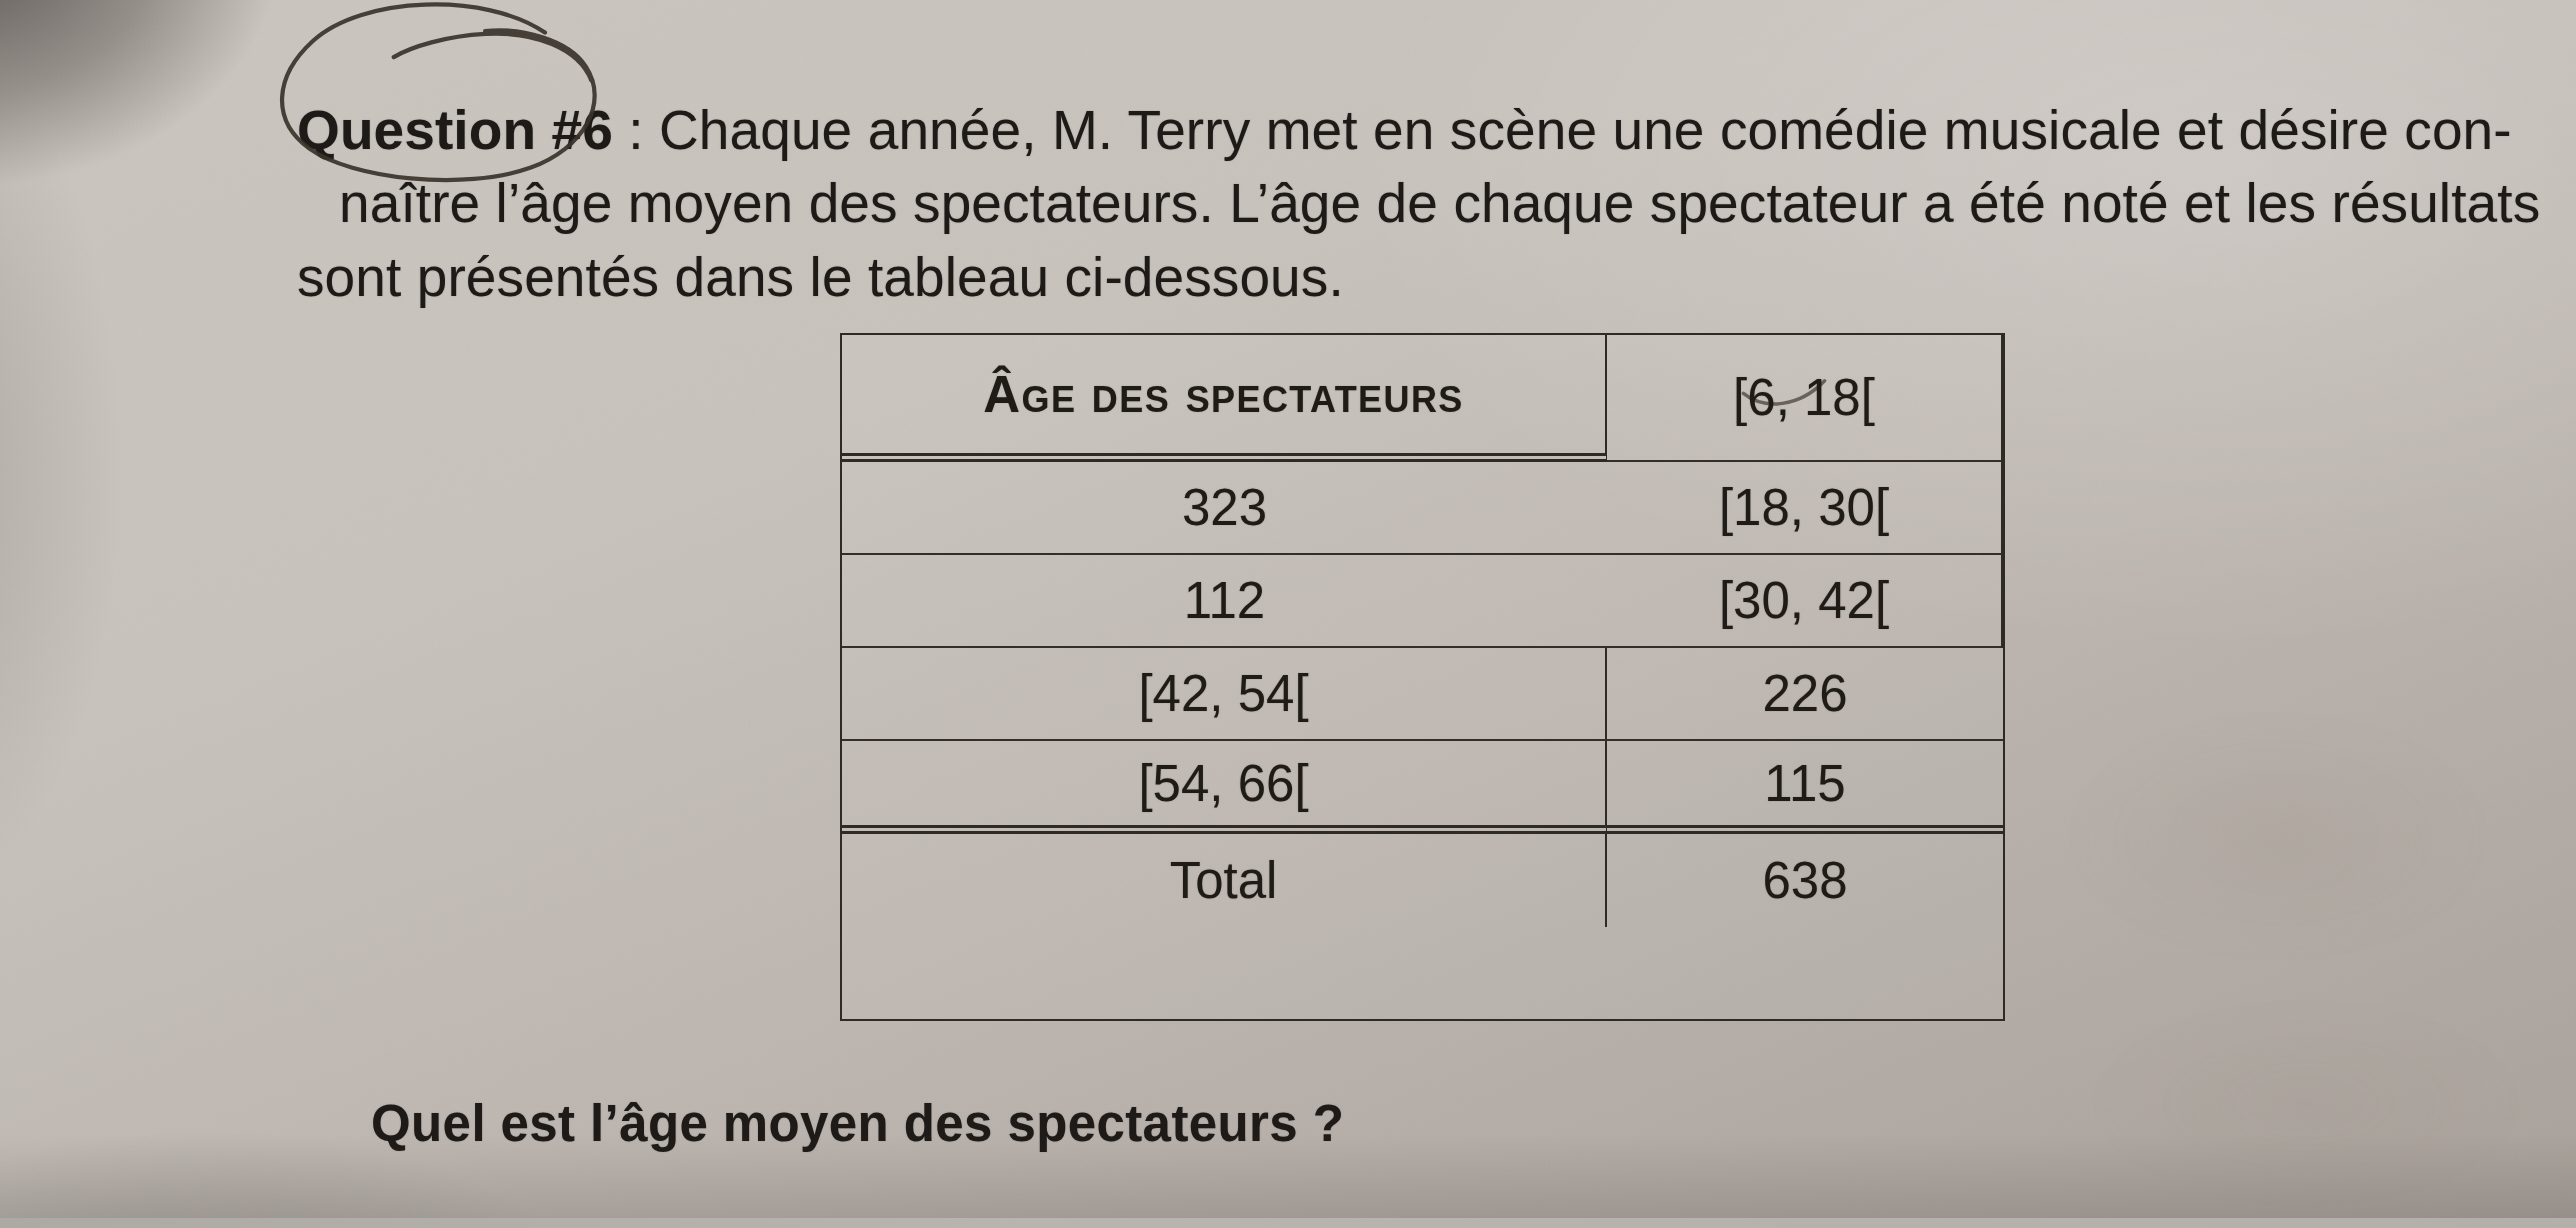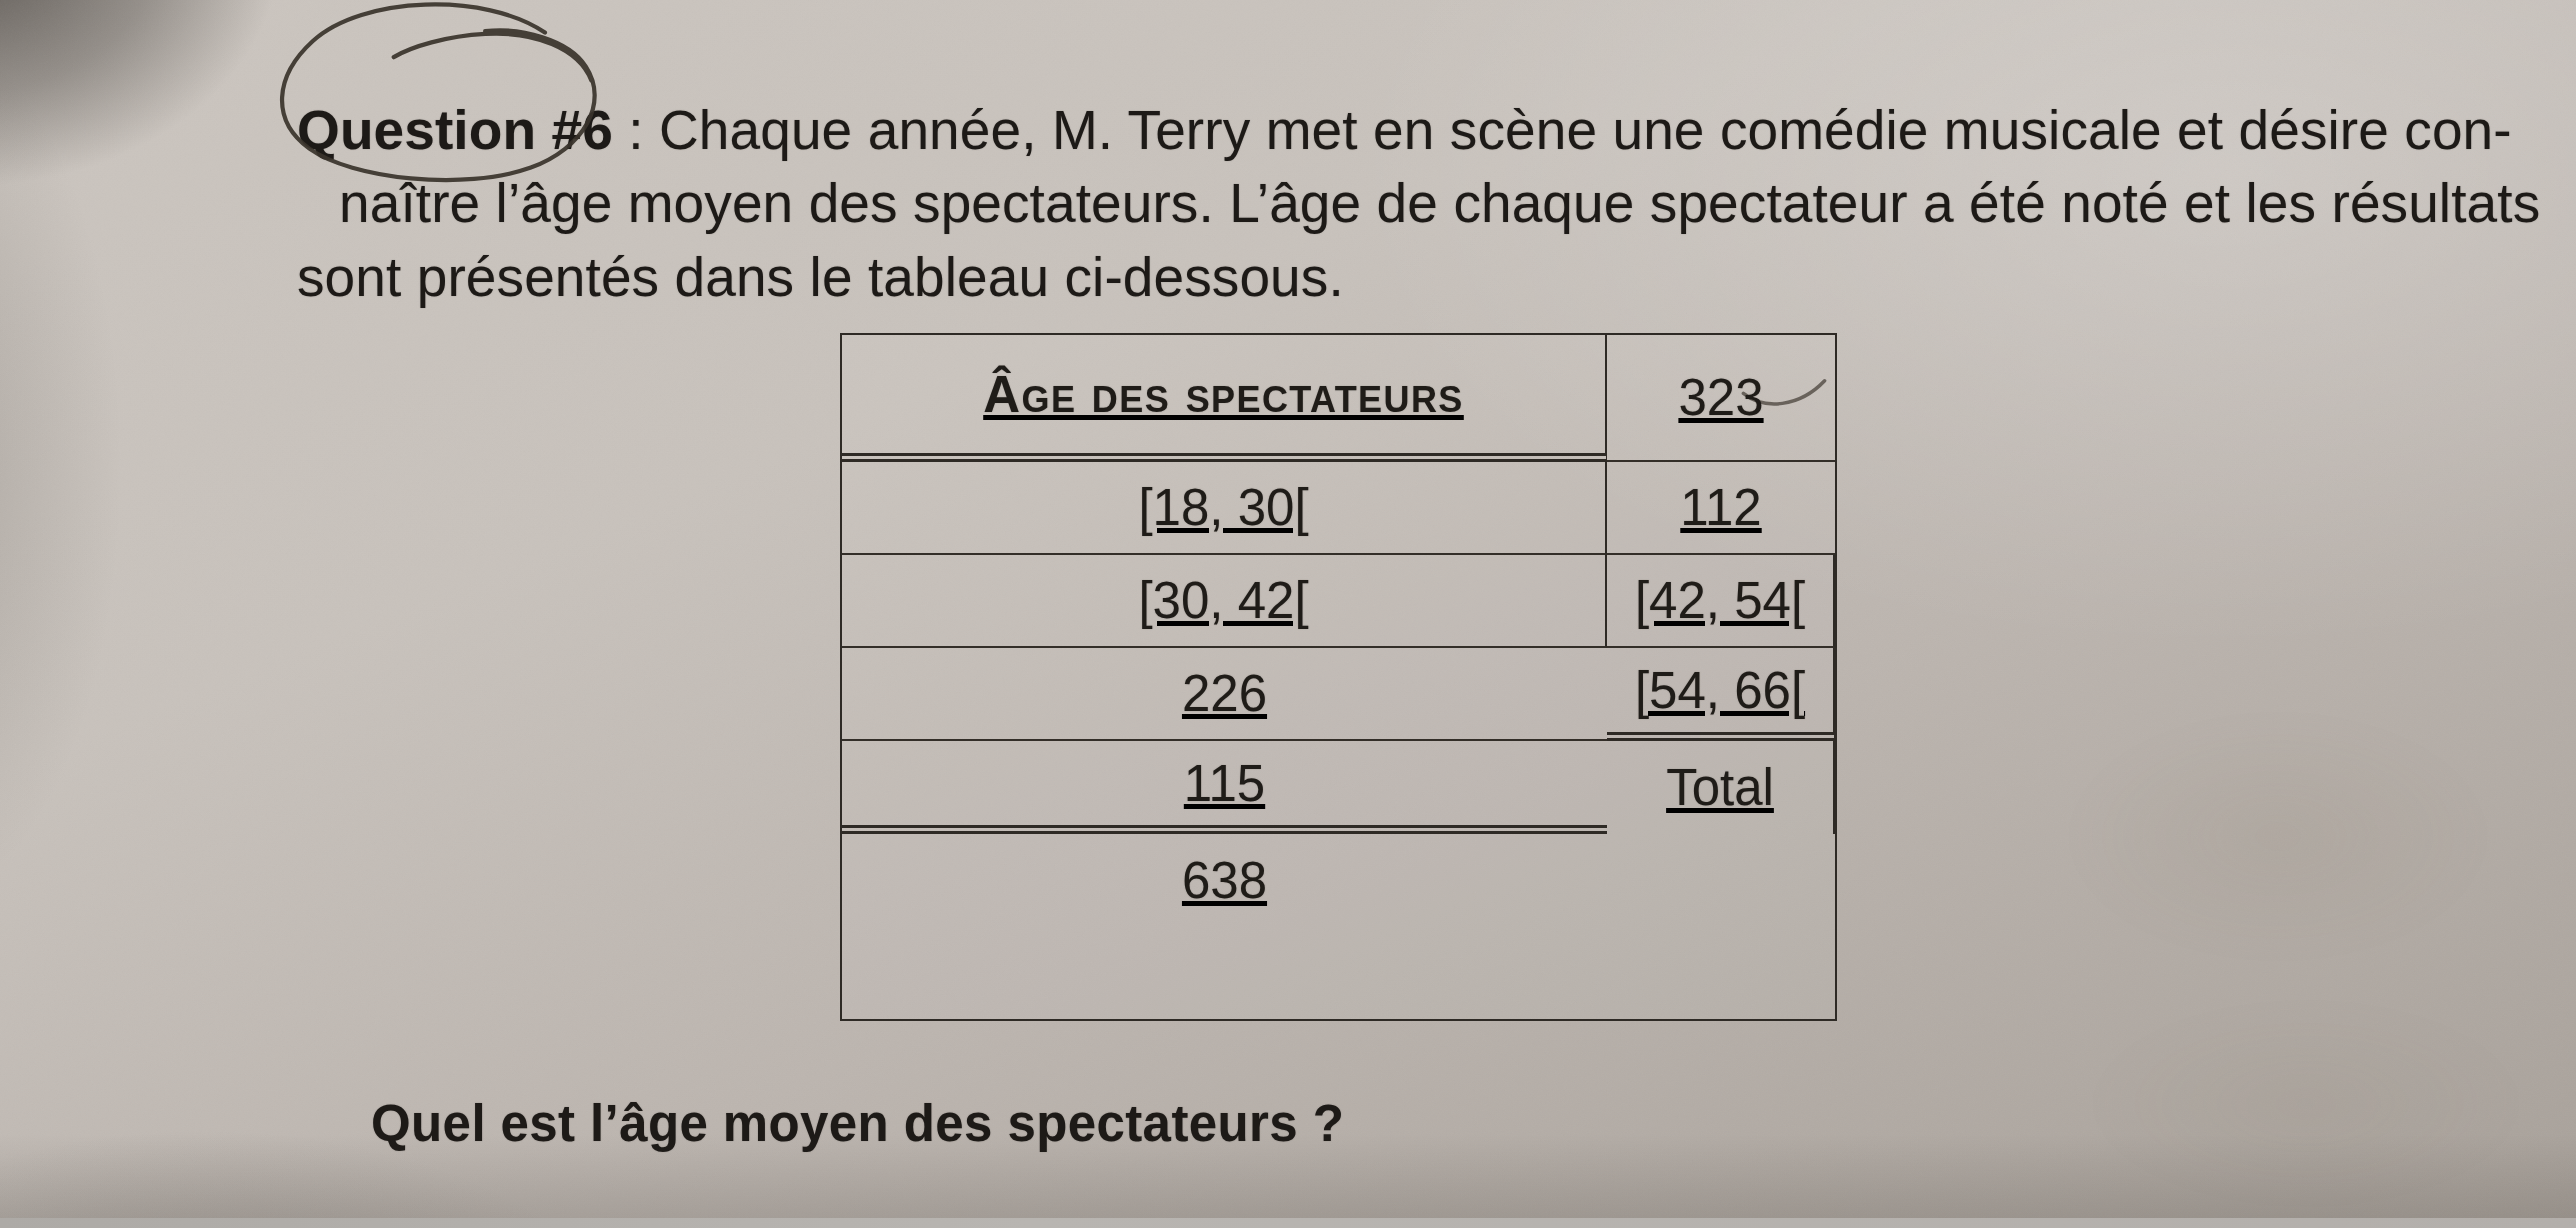--- a/index.html
+++ b/index.html
@@ -11,25 +11,24 @@
       radial-gradient(ellipse 295px 633px at -84px 38%, rgba(45,40,34,0.18), rgba(45,40,34,0) 70%),
       radial-gradient(ellipse 633px 352px at 8% 112%, rgba(42,38,32,0.22), rgba(42,38,32,0) 70%),
       radial-gradient(ellipse 1406px 773px at 86% 14%, rgba(255,255,255,0.20), rgba(255,255,255,0) 62%),
       linear-gradient(158deg, #cbc5bf 0%, #c8c2bc 34%, #bcb5af 62%, #a8a19a 100%);
   }
   .ink{color:#1d1a17;text-shadow:0 0 1.4px rgba(45,40,35,0.30);}
   .para-line{position:absolute;left:297px;font-size:55px;line-height:1;white-space:nowrap;letter-spacing:0.1px;}
   .b{font-weight:700;}
   
   .tbl{
-    position:absolute;left:840px;top:333px;width:997px;height:688px;
+    position:absolute;left:840px;top:333px;width:1165px;height:688px;
     border:2.8px solid #2e2a25;box-sizing:border-box;
     display:grid;grid-template-columns:765px 1fr;grid-template-rows:127px repeat(5,93px) 1fr;
     background:rgba(255,255,255,0.04);
-    text-decoration:underline;
   }
   .cell{
     display:flex;align-items:center;justify-content:center;box-sizing:border-box;
     font-size:51px;color:#1f1c18;text-shadow:0 0 1.4px rgba(45,40,35,0.30);
   }
   .c1{border-right:2.1px solid #2e2a25;}
   .hdr{font-weight:700;font-variant:small-caps;font-size:51px;letter-spacing:1.4px;border-bottom:9.8px double #2e2a25;}
   .rowline{border-bottom:2.1px solid #332e28;}
   .dbl{border-bottom:9.8px double #2e2a25;}
   .final-q{position:absolute;left:371px;top:1094px;font-size:51px;font-weight:700;white-space:nowrap;letter-spacing:0.4px;}
@@ -70,20 +69,21 @@
   </g>
 </svg>
 
 <svg class="pen" style="left:1735px;top:371px;" width="105" height="56" viewBox="0 0 150 80" aria-hidden="true">
   <path d="M 12 32 C 42 56, 92 52, 128 14" fill="none" stroke="#4a443c" stroke-width="5" stroke-linecap="round" opacity="0.8"></path>
 </svg>
 
 <div class="tbl">
   <div class="cell c1 hdr">Âge des spectateurs</div>
 
+  <div class="cell c1 rowline">[6, 18[</div>
   <div class="cell rowline">323</div>
 
   <div class="cell c1 rowline">[18, 30[</div>
   <div class="cell rowline">112</div>
 
   <div class="cell c1 rowline">[30, 42[</div>
 
   <div class="cell c1 rowline">[42, 54[</div>
   <div class="cell rowline">226</div>
 

